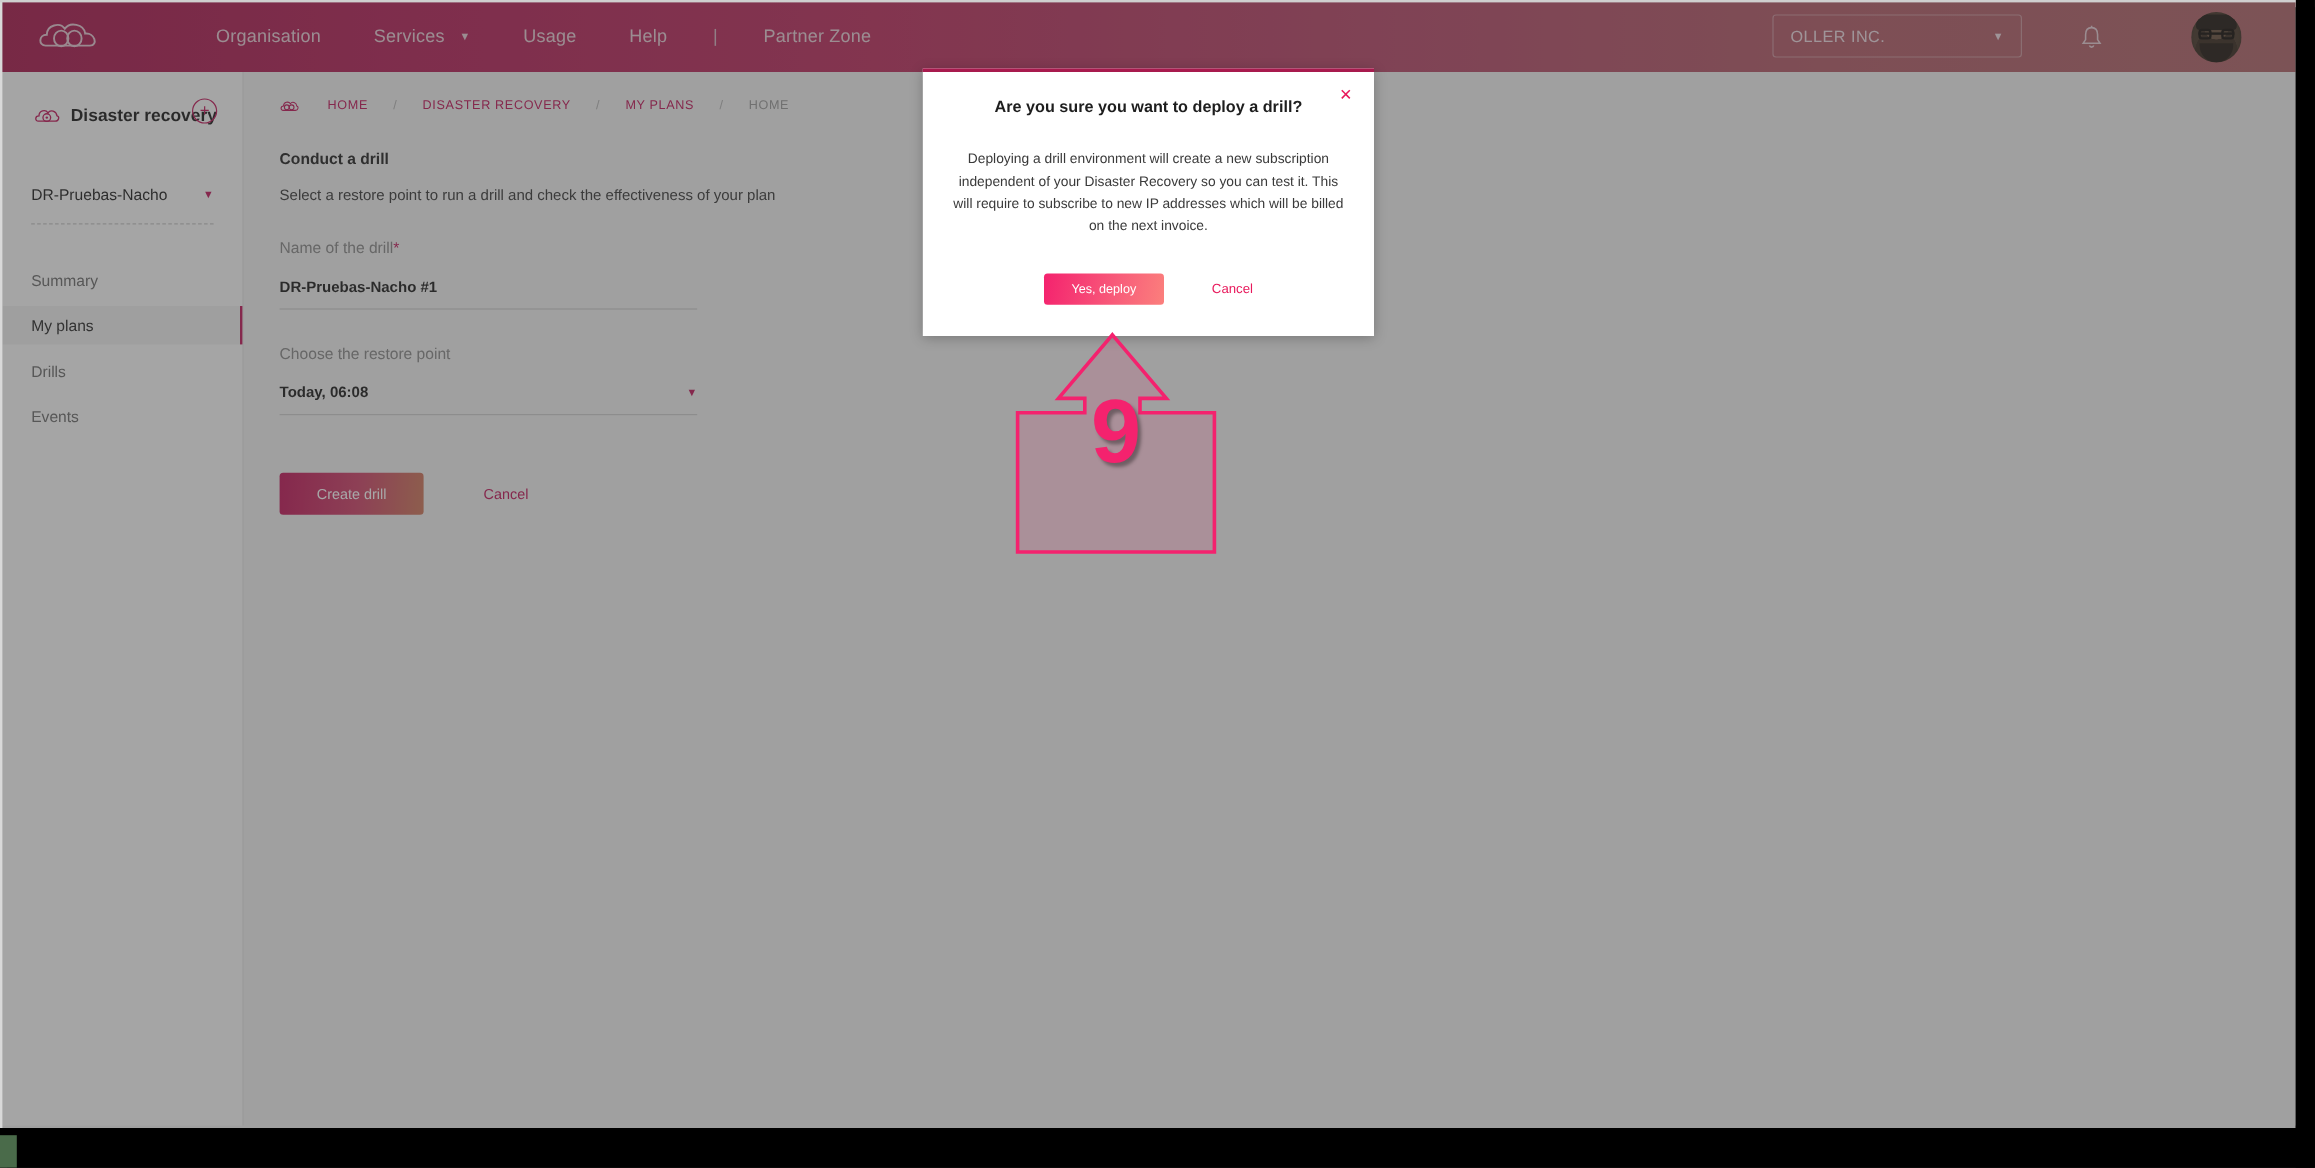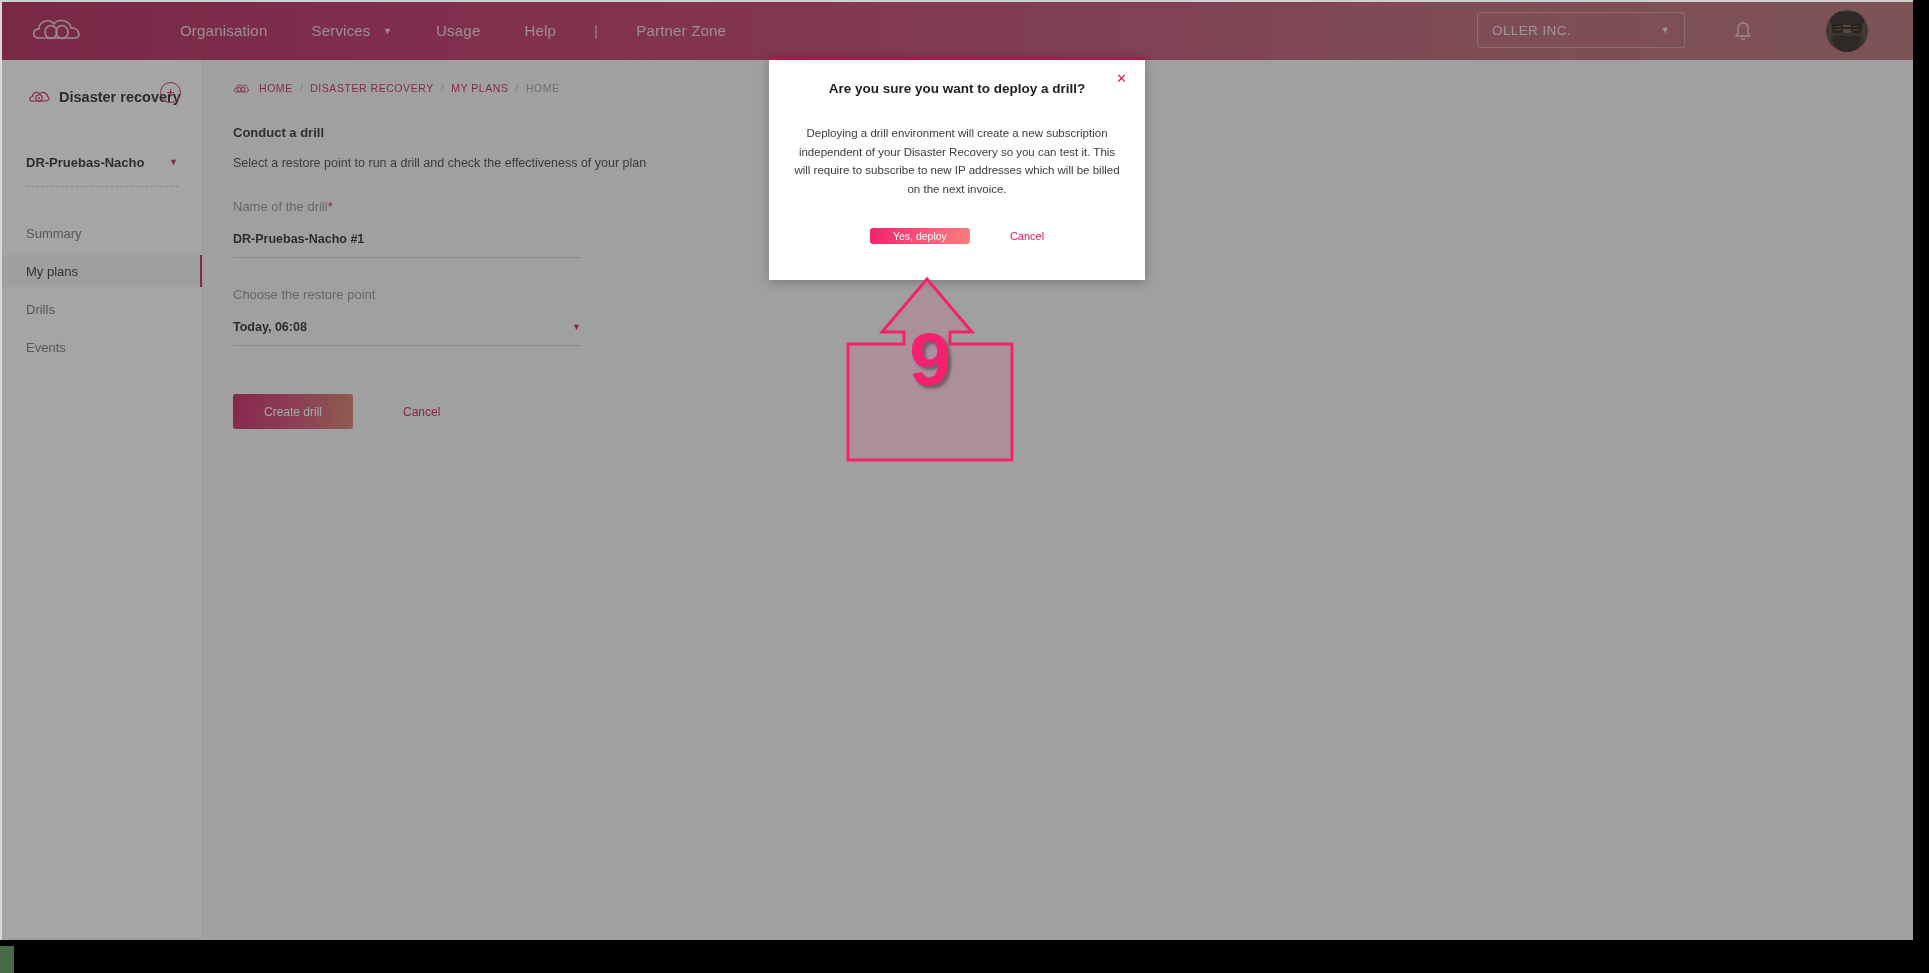--- a/index.html
+++ b/index.html
@@ -92,41 +92,41 @@
   #dr-head .dr-title { font-size:14.5px; font-weight:bold; color:#1c1c1c; white-space:nowrap; }
   #dr-add {
     position:absolute; right:21px; top:22px;
     width:21px; height:21px; border-radius:50%;
     border:1.3px solid #c2185b; color:#c2185b;
     font-size:14px; line-height:18px; text-align:center;
   }
   #plan-select {
     margin:30px 24px 0 24px; height:24px;
     display:flex; align-items:center;
-    font-size:13px; font-weight:bold; color:#1f1f1f;
+    font-size:13px; font-weight:normal; color:#1f1f1f;
   }
   #plan-select .caret { margin-left:auto; color:#c2185b; font-size:9px; }
   #plan-divider { margin:12px 24px 0 24px; border-top:1px dashed #c9c9c9; }
   #side-nav { margin-top:30px; }
   .side-item {
     height:32px; display:flex; align-items:center;
     padding-left:24px;
     font-size:13px; color:#6e6e6e;
     position:relative; margin-bottom:6px;
   }
   .side-item.active { background:#f0f0f0; color:#2a2a2a; }
   .side-item.active::after{
     content:""; position:absolute; right:0; top:0;
     width:2px; height:32px; background:#c2185b;
   }
 
   
   #content { position:absolute; left:203px; top:60px; width:1710px; height:878px; background:#f2f2f2; z-index:5; }
   #breadcrumb {
-    display:flex; align-items:center; gap:7px;
+    display:flex; align-items:center; gap:21px;
     padding:22px 0 0 30px;
     font-size:10.5px; letter-spacing:.55px; color:#c2185b;
   }
   #breadcrumb .bc-icon { width:16px; height:11px; margin-right:3px; }
   #breadcrumb .sep { color:#b5b5b5; }
   #breadcrumb .muted { color:#9b9b9b; }
 
   #form { padding:31px 0 0 30px; }
   #form h2 { font-size:13px; font-weight:bold; color:#262626; }
   #form .subtitle { font-size:12.5px; color:#3b3b3b; margin-top:16px; }
@@ -157,21 +157,21 @@
     background:#fff;
     border-top:3px solid #a81a4e;
     box-shadow:0 2px 10px rgba(0,0,0,.25);
     z-index:50;
   }
   #modal-close { position:absolute; right:18px; top:12px; color:#e8185b; font-size:13px; cursor:pointer; line-height:1; }
   #modal-title { text-align:center; margin-top:21px; font-size:13.5px; font-weight:bold; color:#1e1e1e; }
   #modal-body { text-align:center; margin-top:28px; font-size:11.5px; line-height:1.62; color:#3a3a3a; padding:0 22px; }
   #modal-actions { display:flex; align-items:center; justify-content:center; margin-top:29px; gap:0; }
   #yes-deploy {
-    width:100px; height:16px; border:none; border-radius:3px;
+    width:100px; height:26px; border:none; border-radius:3px;
     background:linear-gradient(100deg,#f4226e 0%, #f85c7a 60%, #fb7f7c 100%);
     color:#fff; font-size:10.5px; cursor:pointer; font-family:inherit;
   }
   #modal-cancel { margin-left:40px; color:#e8185b; font-size:11px; cursor:pointer; }
 
   
   #annot { position:absolute; left:840px; top:270px; width:180px; height:196px; z-index:70; pointer-events:none; }
   #annot svg { display:block; }
   #annot-num {
     position:absolute; left:0; top:52px; width:180px;

